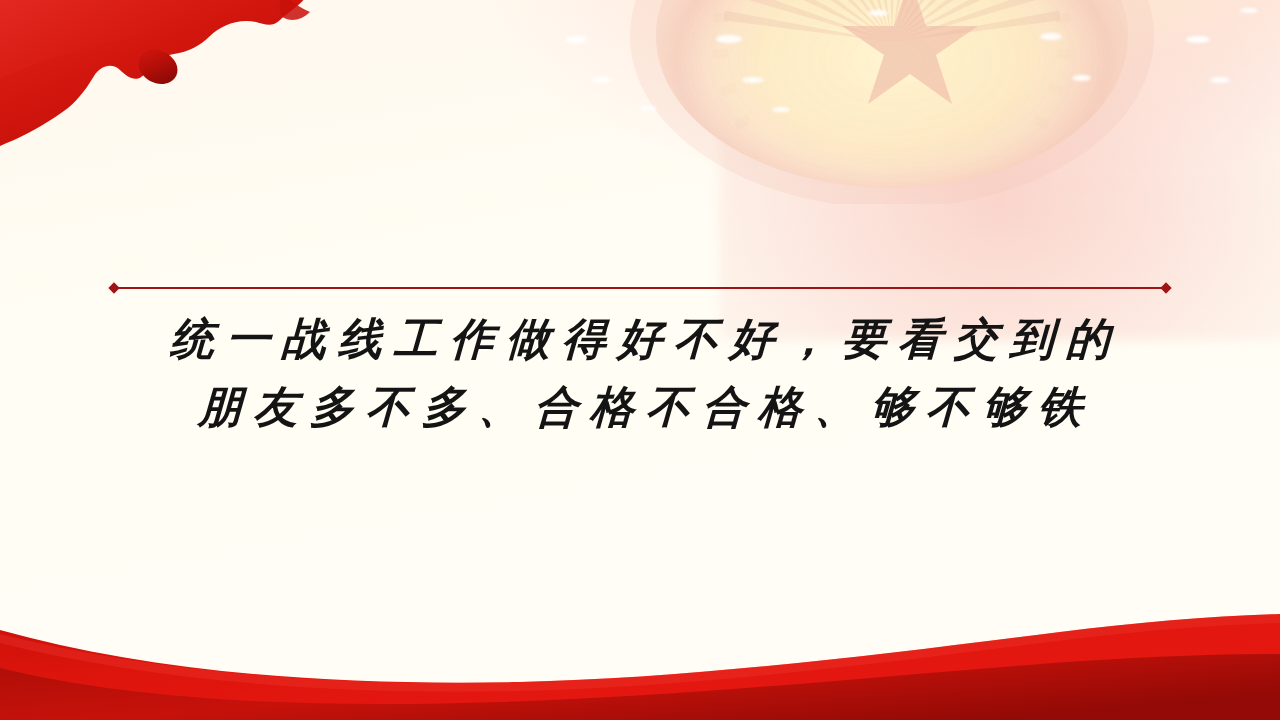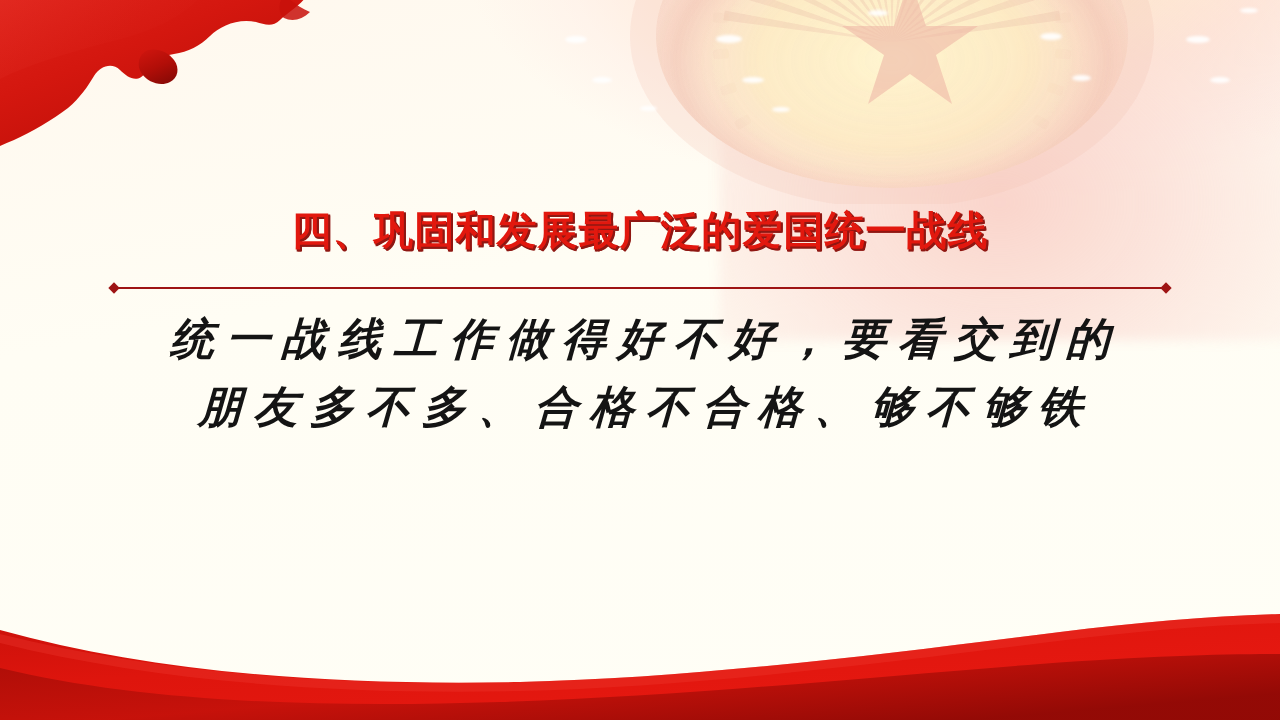--- a/index.html
+++ b/index.html
@@ -345,23 +345,20 @@
         C160,84 340,96 520,92
         C700,88 900,62 1060,42
         C1140,32 1215,26 1280,24
         L1280,33
         C1210,35 1138,41 1058,51
         C898,71 700,97 520,101
         C338,105 156,92 0,53 Z"></path>
     </svg>
   </div>
 
-  <div class="title-block">
-    <span class="title">四、巩固和发展最广泛的爱国统一战线</span>
-  </div>
 
   <div class="divider">
     <span class="dia left"></span>
     <span class="rule"></span>
     <span class="dia right"></span>
   </div>
 
   <div class="quote">
     <div class="line">统一战线工作做得好不好，要看交到的</div>
     <div class="line">朋友多不多、合格不合格、够不够铁</div>

